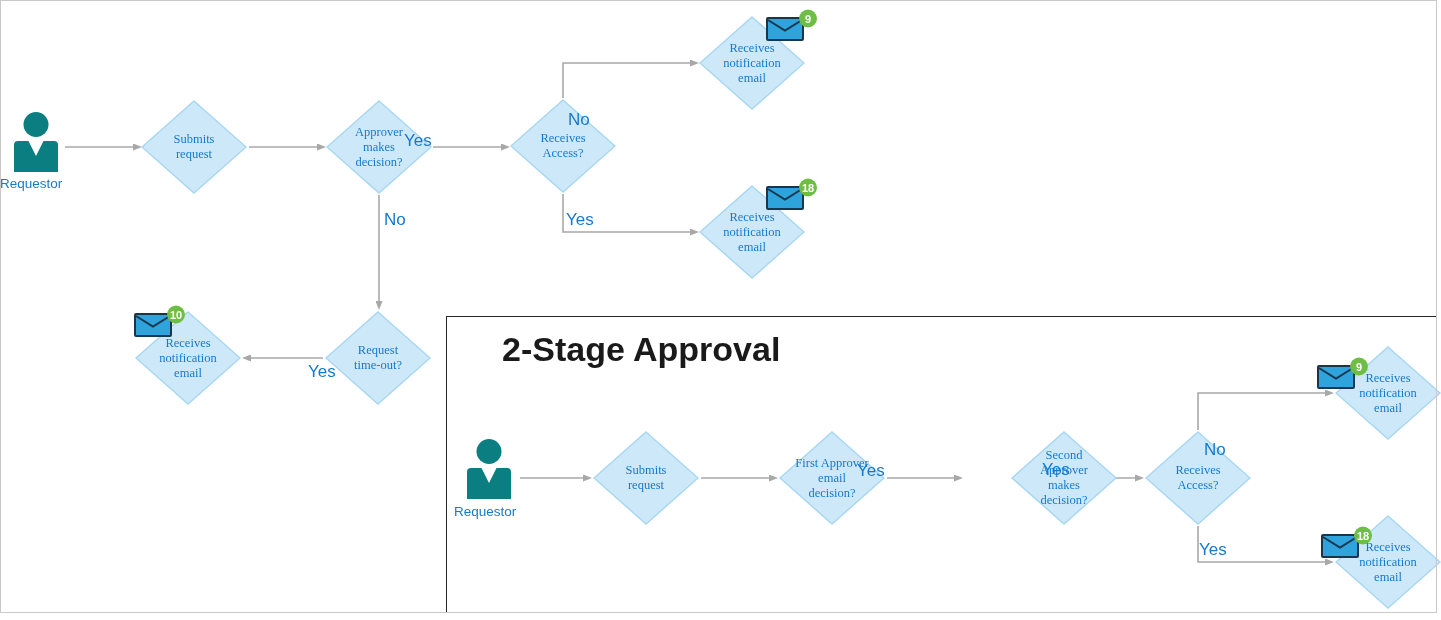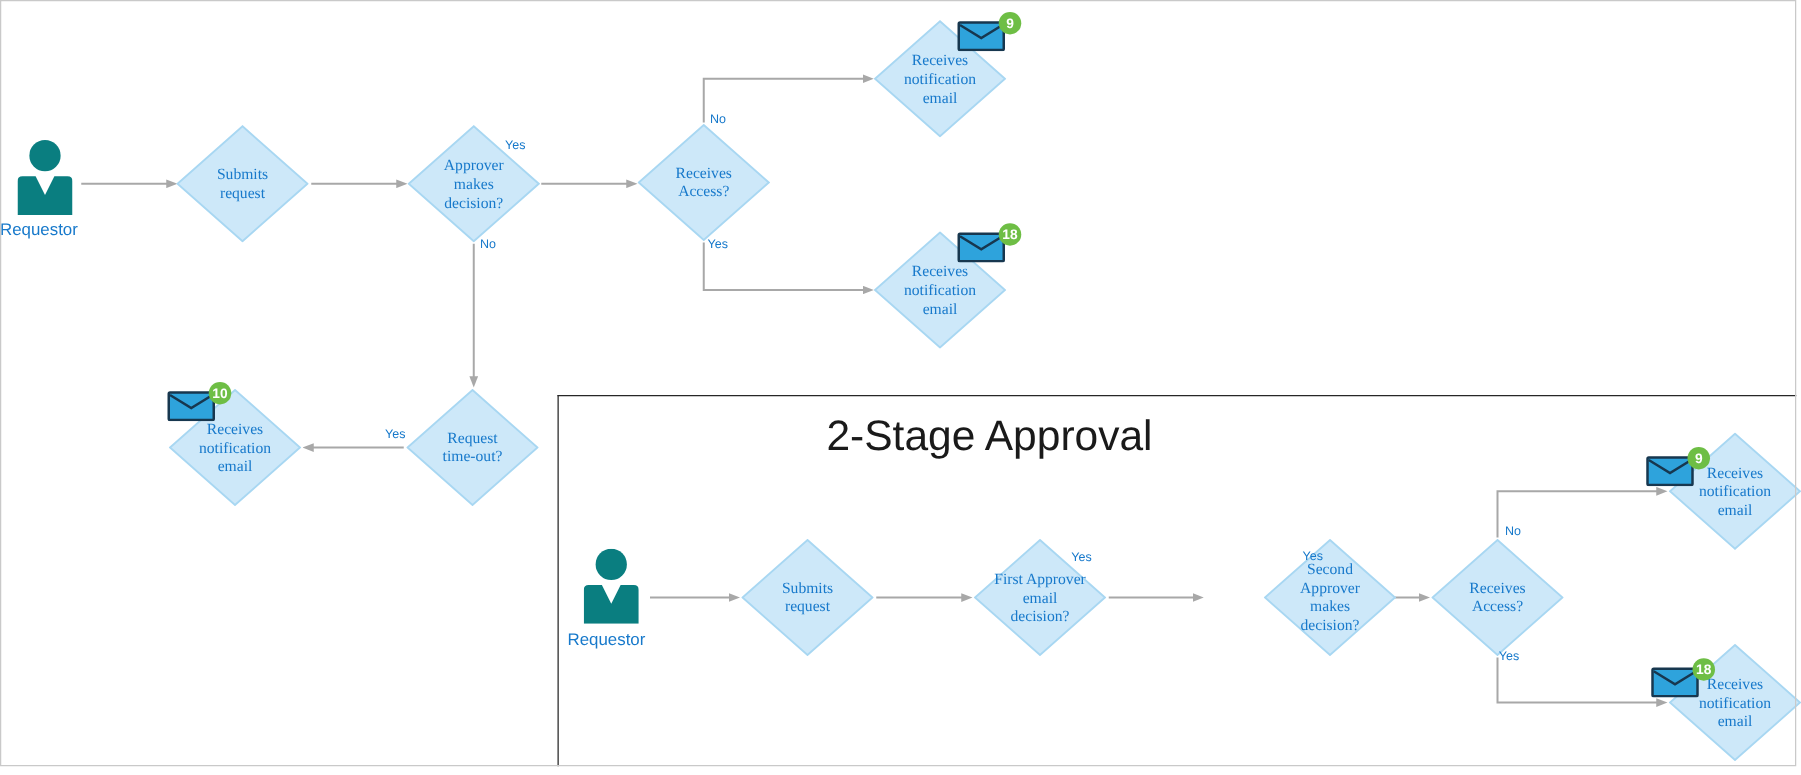--- a/index.html
+++ b/index.html
@@ -27,37 +27,37 @@
     text-align:center;white-space:pre-line;font-size:12.5px;line-height:1.2;
     color:var(--text_blue);
   }
   
   .person{position:absolute;}
   .person circle,.person path{fill:var(--person_teal);}
   .actor-label{
     position:absolute;width:70px;text-align:left;font-size:13.5px;color:var(--text_blue);
   }
   
-  .elabel{position:absolute;font-size:10px;color:var(--text_blue);}
+  .elabel{position:absolute;font-size:17px;color:var(--text_blue);margin-top:20px;}
   
   .mail{position:absolute;}
   .mail .env{fill:var(--envelope_blue);stroke:var(--envelope_dark);stroke-width:2;}
   .mail .flap{fill:none;stroke:var(--envelope_dark);stroke-width:2;}
   .mail .badge{fill:var(--badge_green);}
   .mail .badgeText{fill:#ffffff;font-size:11px;font-weight:bold;text-anchor:middle;
     font-family:"Liberation Sans",sans-serif;}
   
   #stage2-box{
     position:absolute;left:446px;top:316px;width:991px;height:297px;
     border-top:1.6px solid var(--box_border);border-left:1.6px solid var(--box_border);
     box-sizing:border-box;background:transparent;
   }
   #stage2-title{
-    position:absolute;left:502px;top:330px;width:420px;text-align:right;
-    font-size:34px;font-weight:400;color:var(--title_color);
+    position:absolute;left:502px;top:330px;width:420px;text-align:left;
+    font-size:34px;font-weight:700;color:var(--title_color);
   }
 </style>
 </head>
 <body>
 
 <div id="canvas">
 
   <div id="stage2-box"></div>
   <div id="stage2-title">2-Stage Approval</div>
 

